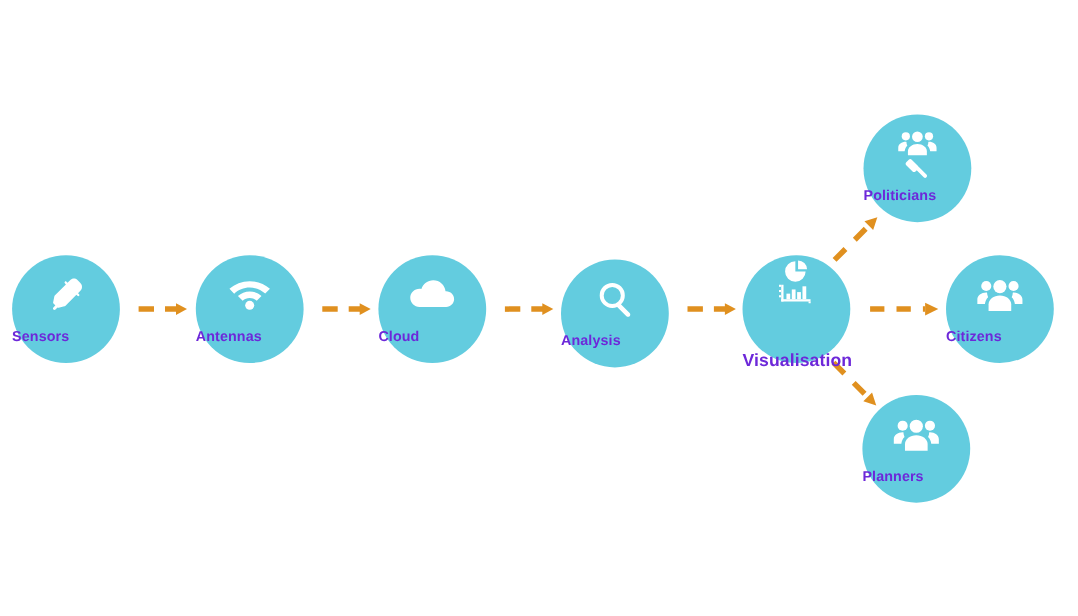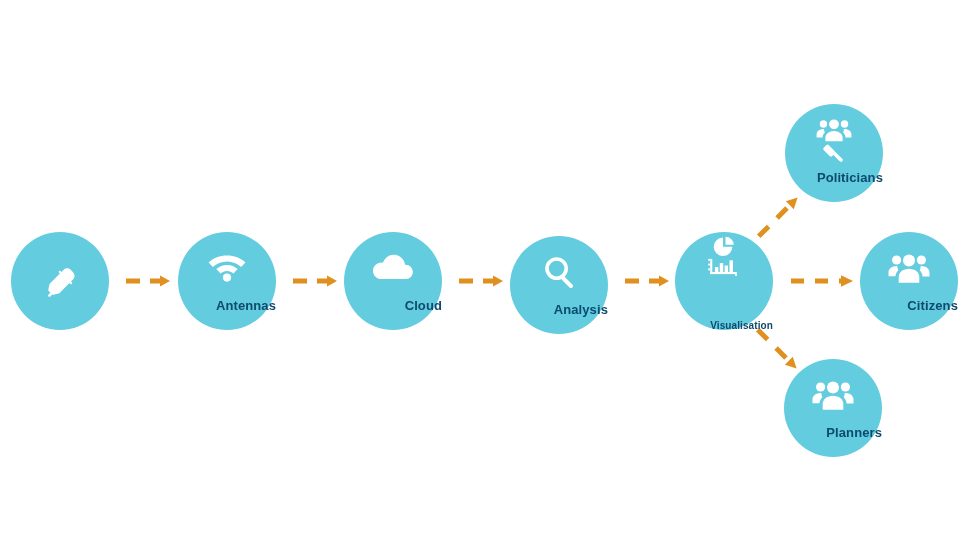--- a/index.html
+++ b/index.html
@@ -32,31 +32,31 @@
   .node .icon-wrap {
     display: flex;
     flex-direction: column;
     align-items: center;
     justify-content: center;
     flex: 1 1 auto;
     width: 100%;
     padding-top: 4px;
   }
   .node .node-label {
-    color: #0c4a6e;
+    color: #6d28d9;
     font-size: 13px;
     font-weight: bold;
     letter-spacing: 0.1px;
-    text-align: right;
+    text-align: left;
     line-height: 1;
     white-space: nowrap;
     width: 100%;
     padding-bottom: 18px;
   }
-  .node.small-label .node-label { font-size: 10px; margin-top: 45px; }
+  .node.small-label .node-label { font-size: 16px; margin-top: 45px; }
 
   svg.glyph { display: block; }
 
   
   .arrow {
     position: absolute;
     transform-origin: 0 50%;
   }
   .arrow svg { display: block; overflow: visible; }
 </style>
@@ -116,20 +116,21 @@
 
   <div class="node" style="left:11px; top:232px; width:98px; height:98px;">
     <div class="icon-wrap">
       <svg class="glyph" width="34" height="34" viewBox="0 0 32 32" aria-hidden="true">
         <g fill="#ffffff">
           <path d="M25.8 3.4c-1.9-1.9-4.6-1.6-6.3 0.1l-2.2 2.2 -0.9-0.9c-0.4-0.4-1-0.4-1.4 0 -0.4 0.4-0.4 1 0 1.4l0.9 0.9 -9.3 9.3c-0.3 0.3-0.5 0.6-0.6 1L5 22.3c-0.1 0.4 0 0.9 0.3 1.2l3.2 3.2c0.3 0.3 0.8 0.4 1.2 0.3l4.9-1.1c0.4-0.1 0.7-0.3 1-0.6l9.3-9.3 0.9 0.9c0.4 0.4 1 0.4 1.4 0 0.4-0.4 0.4-1 0-1.4l-0.9-0.9 2.2-2.2C30.1 10.7 30.2 7.8 28.3 5.9L25.8 3.4z"></path>
           <path d="M7.6 24.4l-2.4 2.4c-0.5 0.5-0.5 1.3 0 1.8 0.5 0.5 1.3 0.5 1.8 0l2.4-2.4L7.6 24.4z"></path>
         </g>
       </svg>
     </div>
+    <div class="node-label">Sensors</div>
   </div>
 
   <div class="node" style="left:344px; top:232px; width:98px; height:98px;">
     <div class="icon-wrap">
       <svg class="glyph" width="42" height="29" viewBox="0 0 44 30" aria-hidden="true">
         <g fill="#ffffff">
           <path d="M35.2 12.1c-0.2 0-0.4 0-0.6 0C34 6.2 29 1.6 22.9 1.6c-5.3 0-9.8 3.5-11.3 8.3 -0.5-0.1-1.1-0.2-1.7-0.2C4.9 9.7 1 13.6 1 18.4c0 4.8 3.9 8.7 8.8 8.7h25.4c4.2 0 7.6-3.4 7.6-7.5C42.8 15.5 39.4 12.1 35.2 12.1z"></path>
         </g>
       </svg>
     </div>

